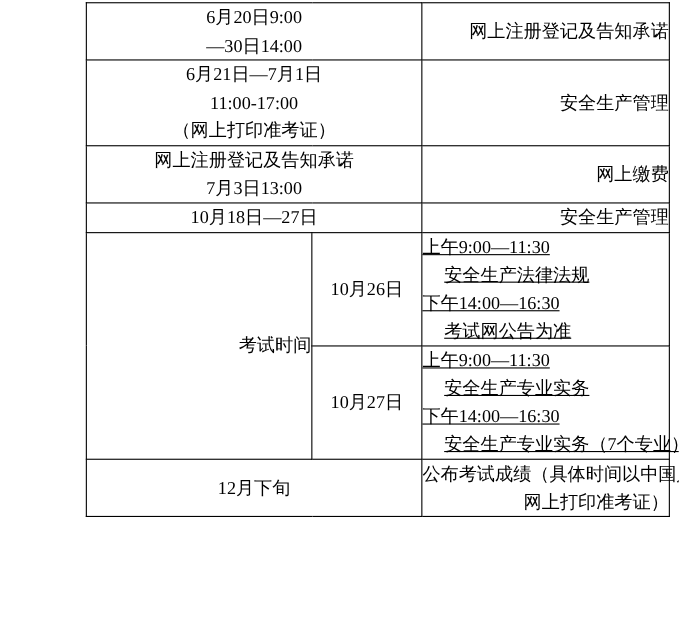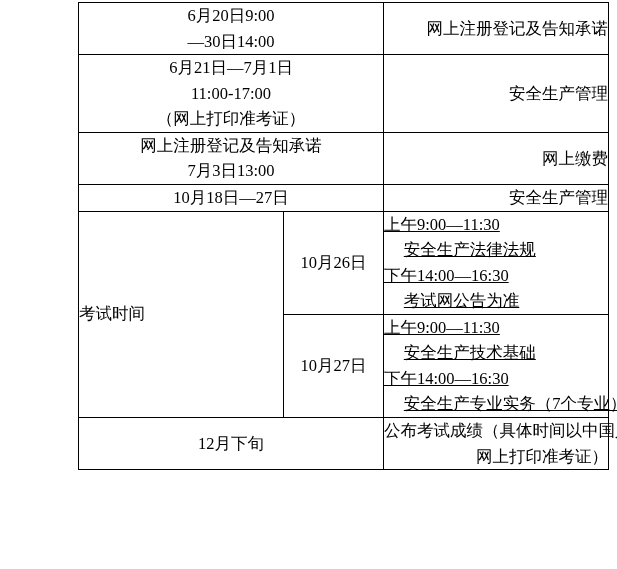--- a/index.html
+++ b/index.html
@@ -37,21 +37,21 @@
     margin-left: 28px;
   }
   .cell-left {
     text-align: right;
     padding: 6px 8px 6px 10px;
   }
   .line { display: block; white-space: nowrap; }
   .indent { padding-left: 1.2em; display: block; white-space: nowrap; }
 
   .vlabel {
-    text-align: left;
+    text-align: right;
     font-size: 16.5px;
   }
   .desc-block { padding: 8px 8px 8px 10px; text-decoration: underline; }
 </style>
 </head>
 <body>
 
 <table id="schedule-table">
   <colgroup>
     <col class="col-date">
@@ -107,21 +107,21 @@
         <span class="indent">安全生产法律法规</span>
         <span class="line">下午14:00—16:30</span>
         <span class="indent">考试网公告为准</span>
       </td>
     </tr>
 
     <tr>
       <td class="cell-center">10月27日</td>
       <td class="desc-block">
         <span class="line">上午9:00—11:30</span>
-        <span class="indent">安全生产技术基础</span>
+        <span class="indent">安全生产专业实务</span>
         <span class="line">下午14:00—16:30</span>
         <span class="indent">安全生产专业实务（7个专业）</span>
       </td>
     </tr>
 
     <tr>
       <td class="cell-center" colspan="2">
         <span class="line">12月下旬</span>
       </td>
       <td class="cell-left">

